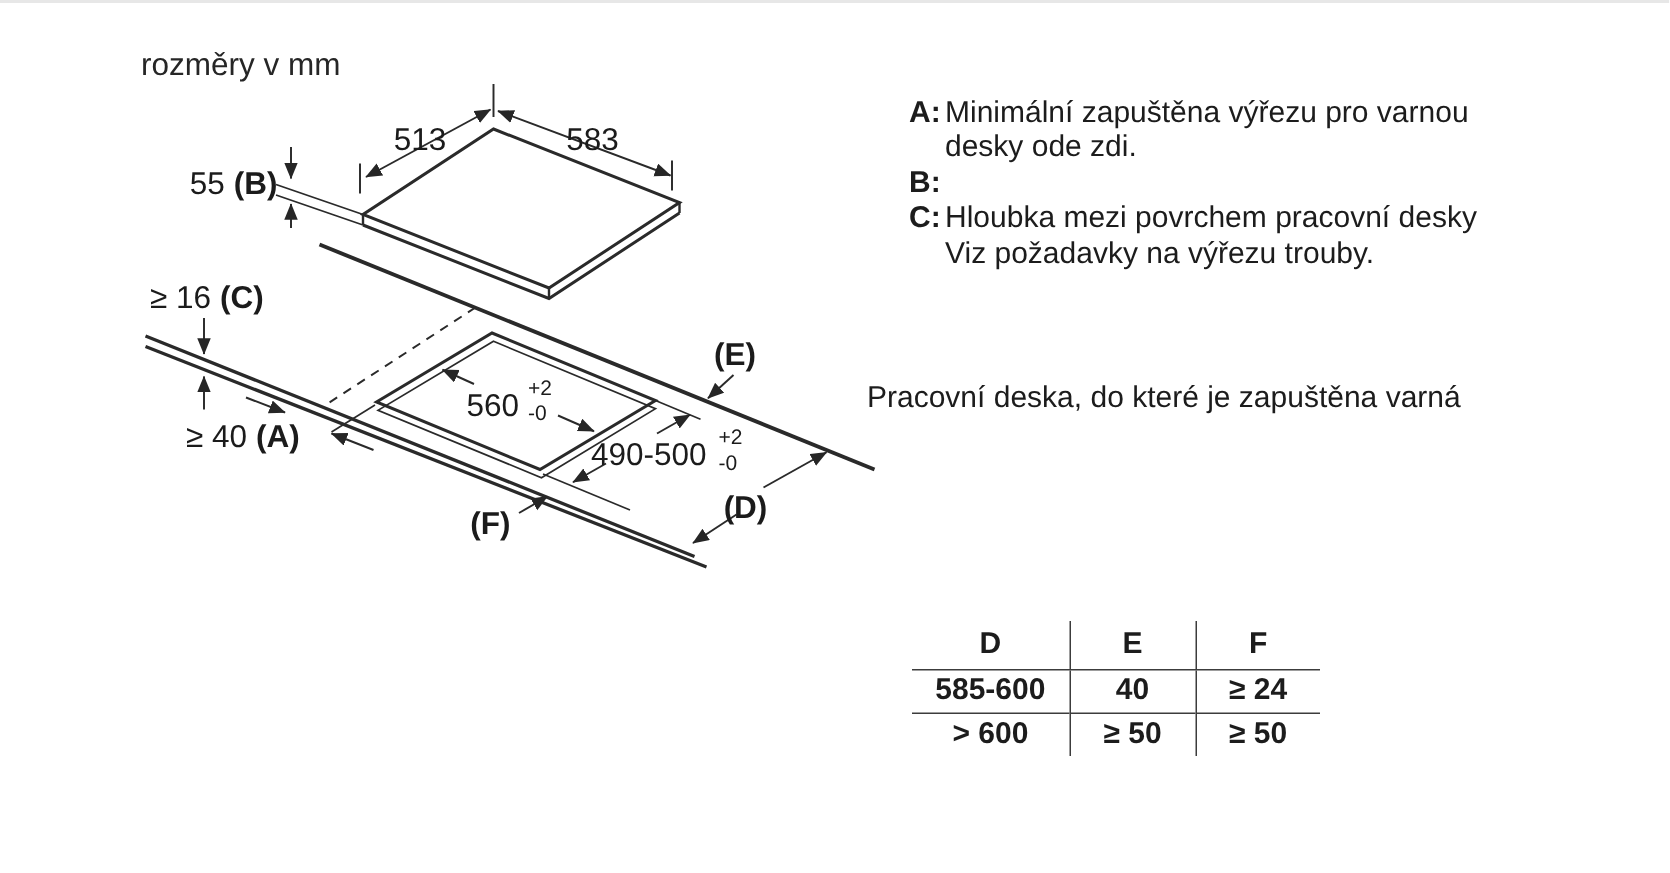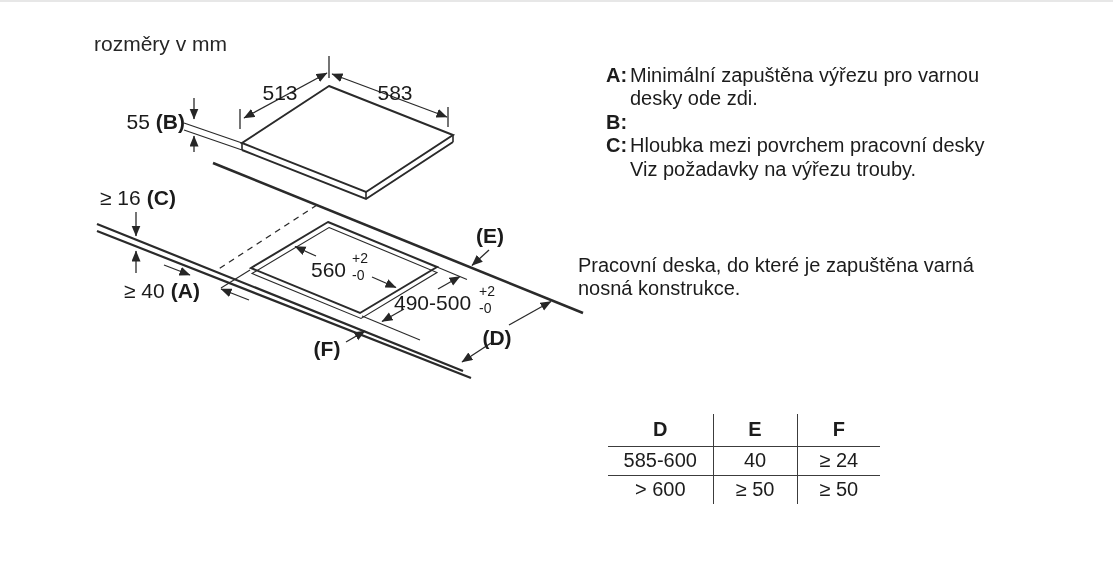--- a/index.html
+++ b/index.html
@@ -12,21 +12,21 @@
   svg.diagram{position:absolute;left:0;top:0;}
   svg.diagram text{font-family:"Liberation Sans",sans-serif;fill:#1b1b1b;font-size:21px;}
   svg.diagram .b{font-weight:bold;}
   svg.diagram .tol{font-size:14px;}
   .notes{position:absolute;left:606px;top:64px;font-size:20px;line-height:23.4px;}
   .note{display:flex;}
   .nkey{width:24px;font-weight:bold;flex:0 0 24px;}
   .para{position:absolute;left:578px;top:254px;font-size:20px;line-height:23.4px;}
   table.dim-table{position:absolute;left:608px;top:414px;border-collapse:collapse;font-size:20px;color:#1c1c1c;table-layout:fixed;}
   .dim-table col.c1{width:105px}.dim-table col.c2{width:84px}.dim-table col.c3{width:83px}
-  .dim-table th,.dim-table td{padding:0;text-align:center;vertical-align:middle;}
+  .dim-table th,.dim-table td{padding:0;text-align:center;vertical-align:middle;font-weight:bold;}
   .dim-table th{font-weight:bold;}
   .dim-table thead tr{height:32px;}
   .dim-table tbody tr{height:29px;}
   .dim-table th + th, .dim-table td + td{border-left:1.8px solid #3c3c3c;}
   .dim-table thead th{border-bottom:1.8px solid #3c3c3c;}
   .dim-table tbody tr + tr td{border-top:1.8px solid #3c3c3c;margin-top:32px;}
 </style>
 </head>
 <body>
 
@@ -116,21 +116,20 @@
       <div class="nkey">C:</div>
       <div class="nlines">
         <div>Hloubka mezi povrchem pracovní desky</div>
         <div>Viz požadavky na výřezu trouby.</div>
       </div>
     </div>
   </div>
 
   <div class="para">
     <div>Pracovní deska, do které je zapuštěna varná</div>
-    <div>nosná konstrukce.</div>
   </div>
 
   <table class="dim-table">
     <colgroup>
         <col class="c1">
         <col class="c2">
         <col class="c3">
       </colgroup>
     <thead>
       <tr>

